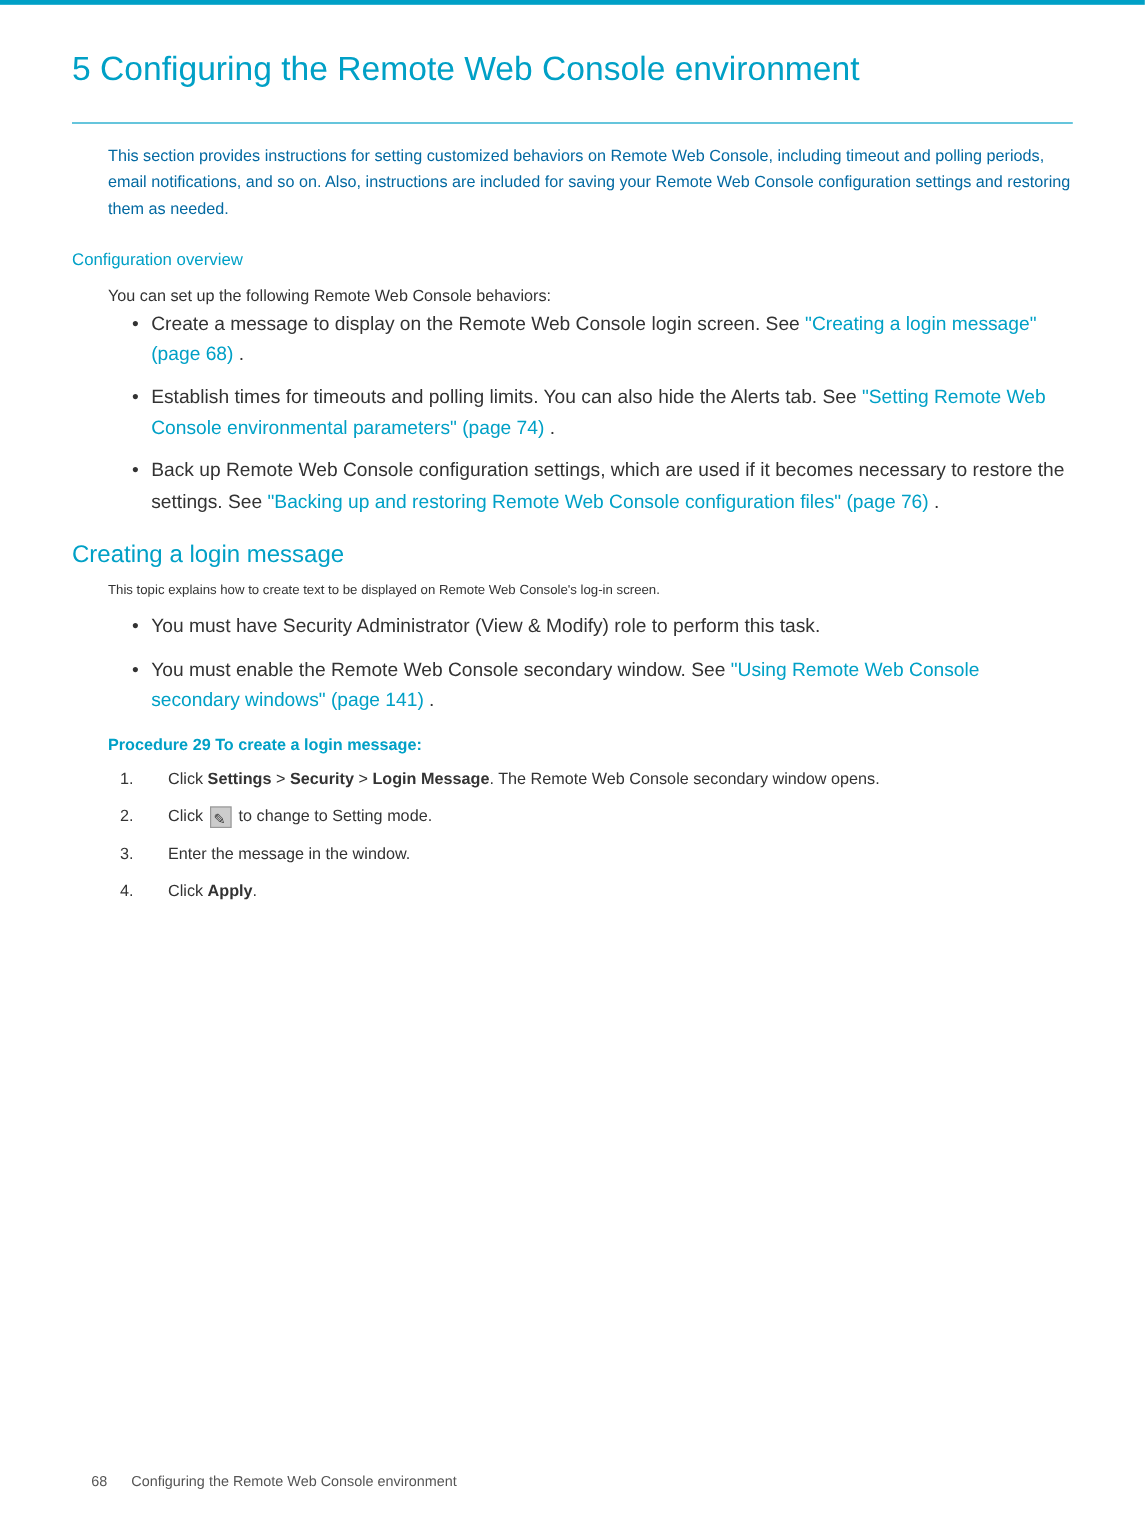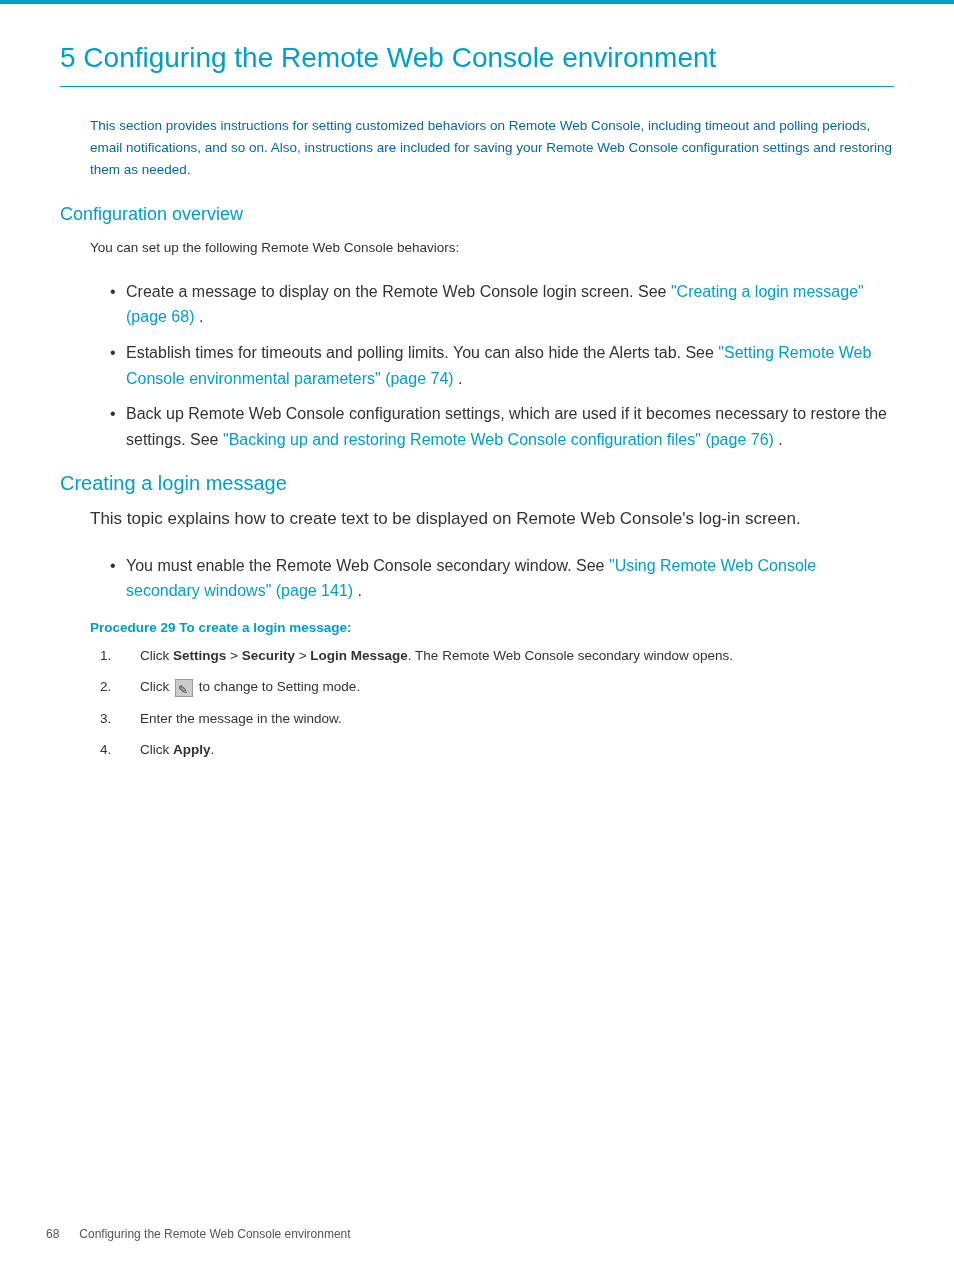--- a/index.html
+++ b/index.html
@@ -30,45 +30,45 @@
       left: 0;
       right: 0;
       height: 4px;
       background: #00a0c6;
     }
 
     .chapter-title {
       font-size: 28px;
       font-weight: normal;
       color: #00a0c6;
-      margin-bottom: 28px;
-      padding-bottom: 10px;
+      margin-bottom: 16px;
+      padding-bottom: 26px;
       border-bottom: 1px solid #00a0c6;
       line-height: 1.3;
     }
 
     .intro-text {
       margin-left: 30px;
       margin-bottom: 24px;
       line-height: 1.6;
       color: #0369a1;
       font-size: 13.5px;
     }
 
     .section-title {
-      font-size: 18px;
+      font-size: 14px;
       font-weight: normal;
       color: #00a0c6;
       margin-bottom: 12px;
       margin-top: 8px;
     }
 
     .section-intro {
       margin-left: 30px;
-      margin-bottom: 20px;
+      margin-bottom: 0;
       line-height: 1.6;
       font-size: 13.5px;
     }
 
     .bullet-list {
       margin-left: 50px;
       margin-bottom: 16px;
       list-style: none;
     }
 
@@ -97,23 +97,23 @@
     .subsection-title {
       font-size: 20px;
       font-weight: normal;
       color: #00a0c6;
       margin-bottom: 10px;
       margin-top: 20px;
     }
 
     .sub-intro {
       margin-left: 30px;
-      margin-bottom: 20px;
-      line-height: 1.6;
-      font-size: 17px;
+      margin-bottom: 8px;
+      line-height: 1.6;
+      font-size: 11px;
     }
 
     .prerequisites-label {
       margin-left: 30px;
       font-weight: bold;
       font-size: 13.5px;
       margin-bottom: 8px;
     }
 
     .procedure-label {
@@ -175,21 +175,21 @@
       font-size: 12px;
       position: absolute;
       top: 1px;
       left: 2px;
       color: #333;
     }
 
     .footer {
       position: absolute;
       bottom: 30px;
-      left: 46px;
+      left: 76px;
       right: 60px;
       font-size: 12px;
       color: #555;
     }
 
     .footer-content {
       display: flex;
       align-items: center;
     }
 
@@ -236,20 +236,23 @@
       <span>.</span>
     </li>
   </ul>
 
   <h2 class="subsection-title">Creating a login message</h2>
 
   <p class="sub-intro">This topic explains how to create text to be displayed on Remote Web Console's log-in screen.</p>
 
 
   <ul class="bullet-list">
+    <li>
+      <span>You must have Security Administrator (View &amp; Modify) role to perform this task.</span>
+    </li>
     <li>
       <span>You must enable the Remote Web Console secondary window. See </span>
       <a class="link" href="#">"Using Remote Web Console secondary windows" (page 141)</a>
       <span>.</span>
     </li>
   </ul>
 
   <p class="procedure-label">Procedure 29 To create a login message:</p>
 
   <ol class="numbered-list">

